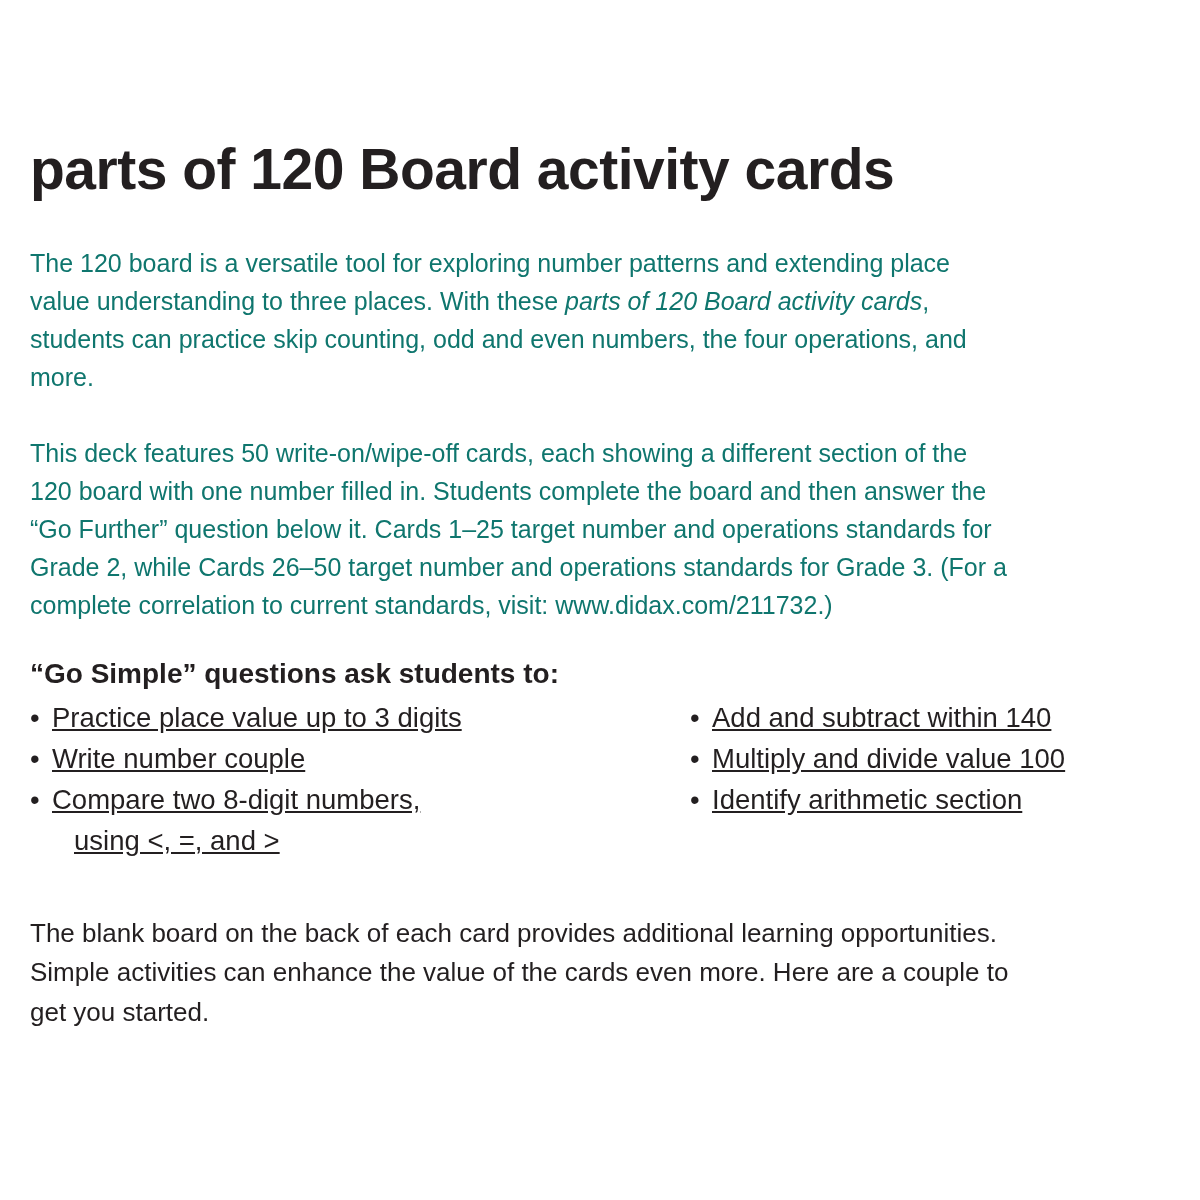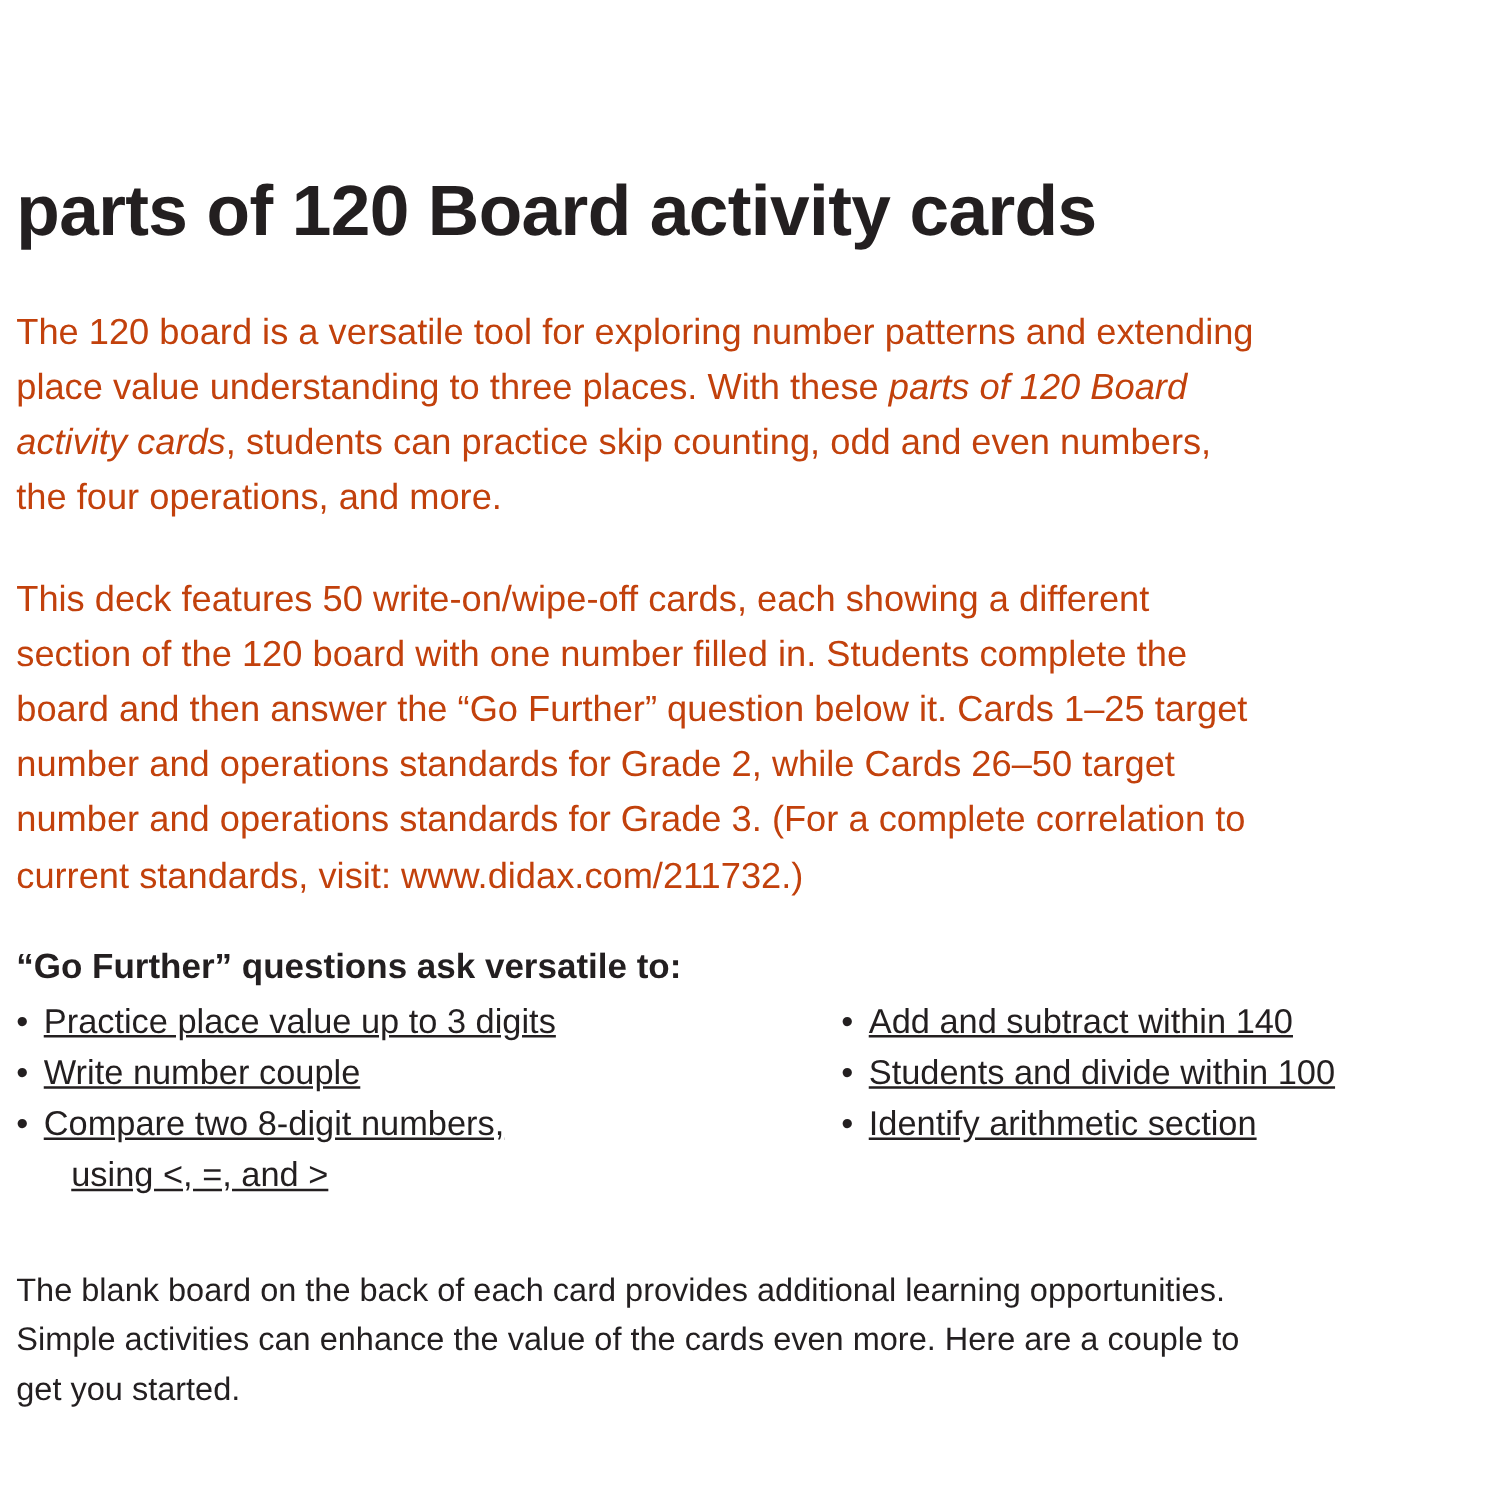--- a/index.html
+++ b/index.html
@@ -12,35 +12,35 @@
     background: #ffffff;
     font-family: "Liberation Sans", sans-serif;
     color: #231f20;
     -webkit-font-smoothing: antialiased;
   }
   .page {
     position: relative;
     width: 1041px;
     height: 1200px;
     box-sizing: border-box;
-    padding: 140px 30px 0 13px;
+    padding: 140px 30px 0 30px;
   }
   h1.title {
     font-size: 57px;
     font-weight: bold;
     letter-spacing: -0.5px;
     line-height: 1.05;
     margin: 0 0 44px 0;
     color: #231f20;
   }
   p.para {
-    font-size: 29px;
+    font-size: 25px;
     line-height: 1.52;
     margin: 0 0 34px 0;
-    color: #c2410c;
+    color: #0f766e;
     max-width: 1130px;
   }
   p.para.tight {
     margin-bottom: 38px;
   }
   .para em {
     font-style: italic;
   }
   h2.subhead {
     font-size: 28px;
@@ -98,35 +98,35 @@
 <body>
 
 <div class="page">
 
   <h1 class="title">parts of 120 Board activity cards</h1>
 
   <p class="para tight"><span>The 120 board is a versatile tool for exploring number patterns and extending place value understanding to three places. With these </span><em>parts of 120 Board activity cards</em><span>, students can practice skip counting, odd and even numbers, the four operations, and more.</span></p>
 
   <p class="para">This deck features 50 write-on/wipe-off cards, each showing a different section of the 120 board with one number filled in. Students complete the board and then answer the “Go Further” question below it. Cards 1–25 target number and operations standards for Grade 2, while Cards 26–50 target number and operations standards for Grade 3. (For a complete correlation to current standards, visit: www.didax.com/211732.)</p>
 
-  <h2 class="subhead">“Go Further” questions ask versatile to:</h2>
+  <h2 class="subhead">“Go Simple” questions ask students to:</h2>
 
   <div class="bullets">
     <div class="bullet-col left">
       <ul class="bullet-list">
         <li>Practice place value up to 3 digits</li>
         <li>Write number couple</li>
         <li>Compare two 8-digit numbers,</li>
         <li class="cont">using &lt;, =, and &gt;</li>
       </ul>
     </div>
     <div class="bullet-col right">
       <ul class="bullet-list">
         <li>Add and subtract within 140</li>
-        <li>Students and divide within 100</li>
+        <li>Multiply and divide value 100</li>
         <li>Identify arithmetic section</li>
       </ul>
     </div>
   </div>
 
   <p class="closing">The blank board on the back of each card provides additional learning opportunities. Simple activities can enhance the value of the cards even more. Here are a couple to get you started.</p>
 
 </div>
 
 </body></html>

